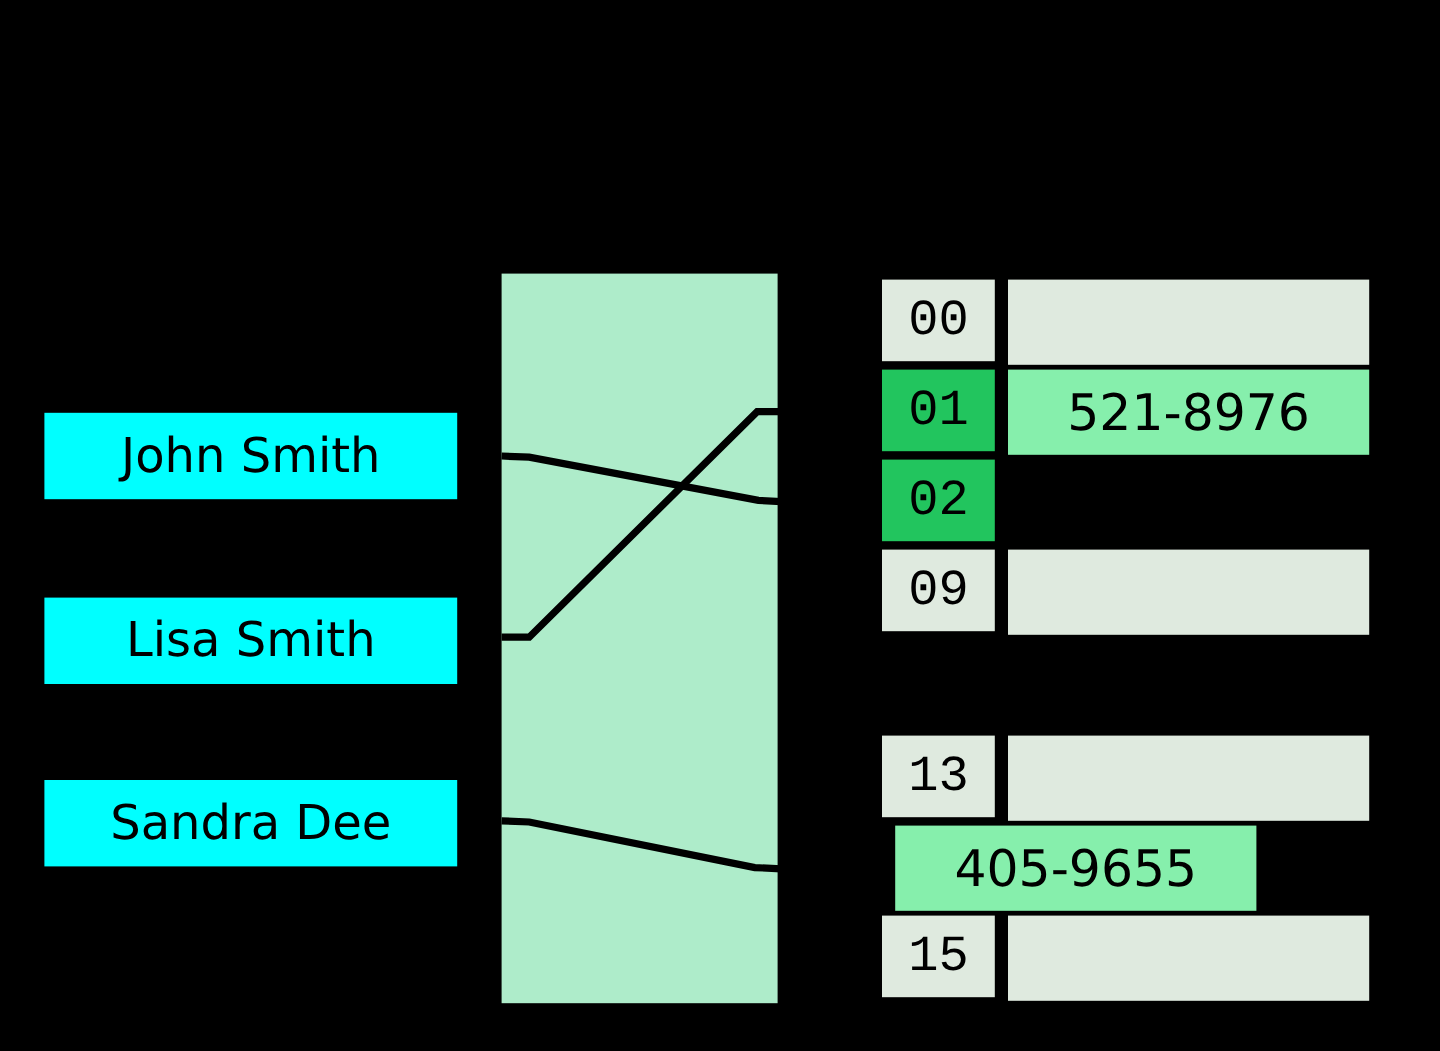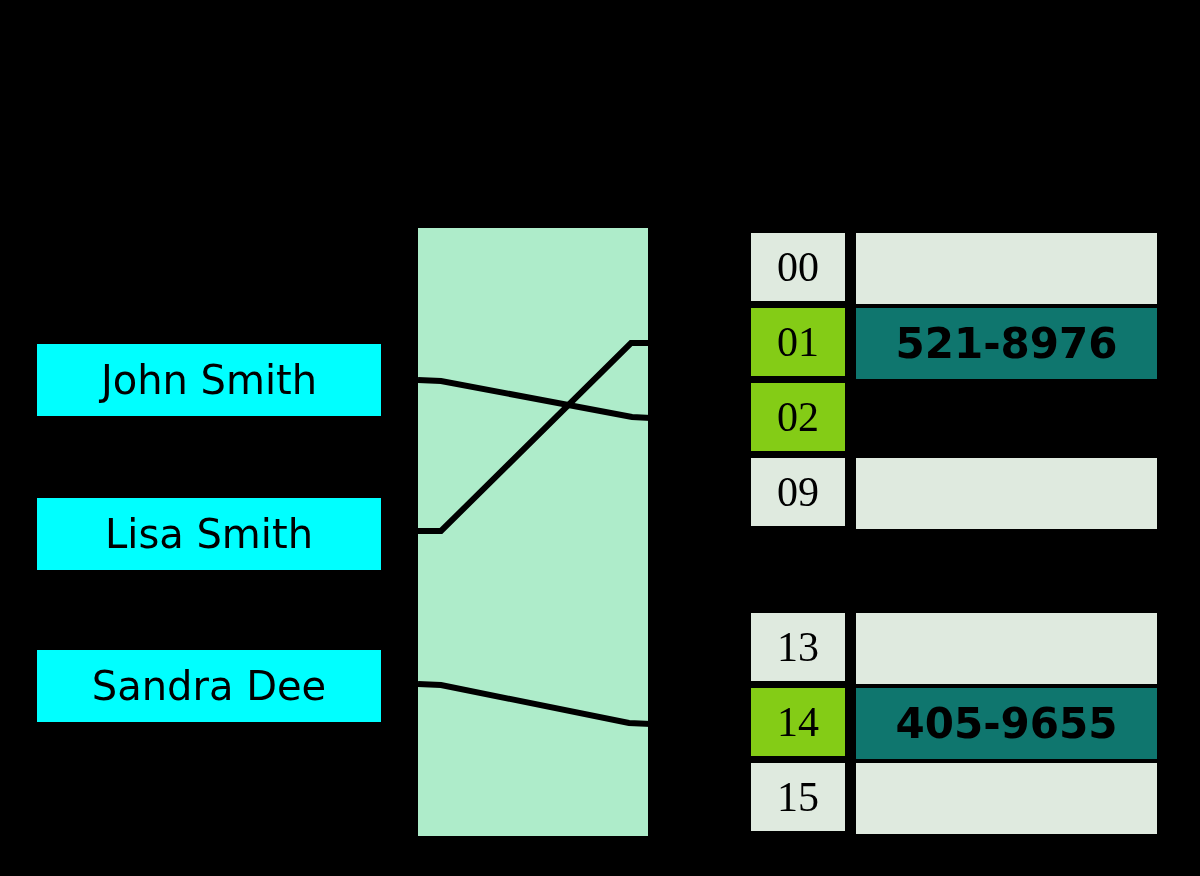--- a/index.html
+++ b/index.html
@@ -88,40 +88,39 @@
   .bucket-index {
     width: 94px;
     height: 68px;
     margin-bottom: 4px;
     display: flex;
     align-items: center;
     justify-content: center;
     font-size: 42px;
     color: #000000;
     box-sizing: border-box;
-    font-family: Liberation Serif, serif;
-    margin-left: 16px;
+    font-family: Liberation Mono, monospace;
   }
   .bucket-value {
     width: 301px;
     height: 71px;
     margin-bottom: 4px;
     margin-left: 11px;
     display: flex;
     align-items: center;
     justify-content: center;
     font-size: 42px;
     color: #000000;
     box-sizing: border-box;
     font-family: "DejaVu Sans", sans-serif;
   }
   .idx-plain  { background: #dfeadf; }
-  .idx-filled { background: #84cc16; }
+  .idx-filled { background: #22c55e; }
   .val-plain  { background: #dfeadf; }
-  .val-filled { background: #0f766e; font-weight: bold; }
+  .val-filled { background: #86efac; }
 </style>
 </head>
 <body>
 
 <div id="stage">
 
   <div class="key-box" style="left:37px; top:498px; width:344px; height:72px;">
     <span>Lisa Smith</span>
   </div>
 
@@ -169,21 +168,20 @@
   </div>
 
   <div class="bucket-table" style="left:735px; top:613px;text-align:center;">
 
     <div class="bucket-row">
       <div class="bucket-index idx-plain">13</div>
       <div class="bucket-value val-plain"></div>
     </div>
 
     <div class="bucket-row">
-      <div class="bucket-index idx-filled">14</div>
       <div class="bucket-value val-filled">405-9655</div>
     </div>
 
     <div class="bucket-row">
       <div class="bucket-index idx-plain">15</div>
       <div class="bucket-value val-plain"></div>
     </div>
   </div>
 
 </div>

